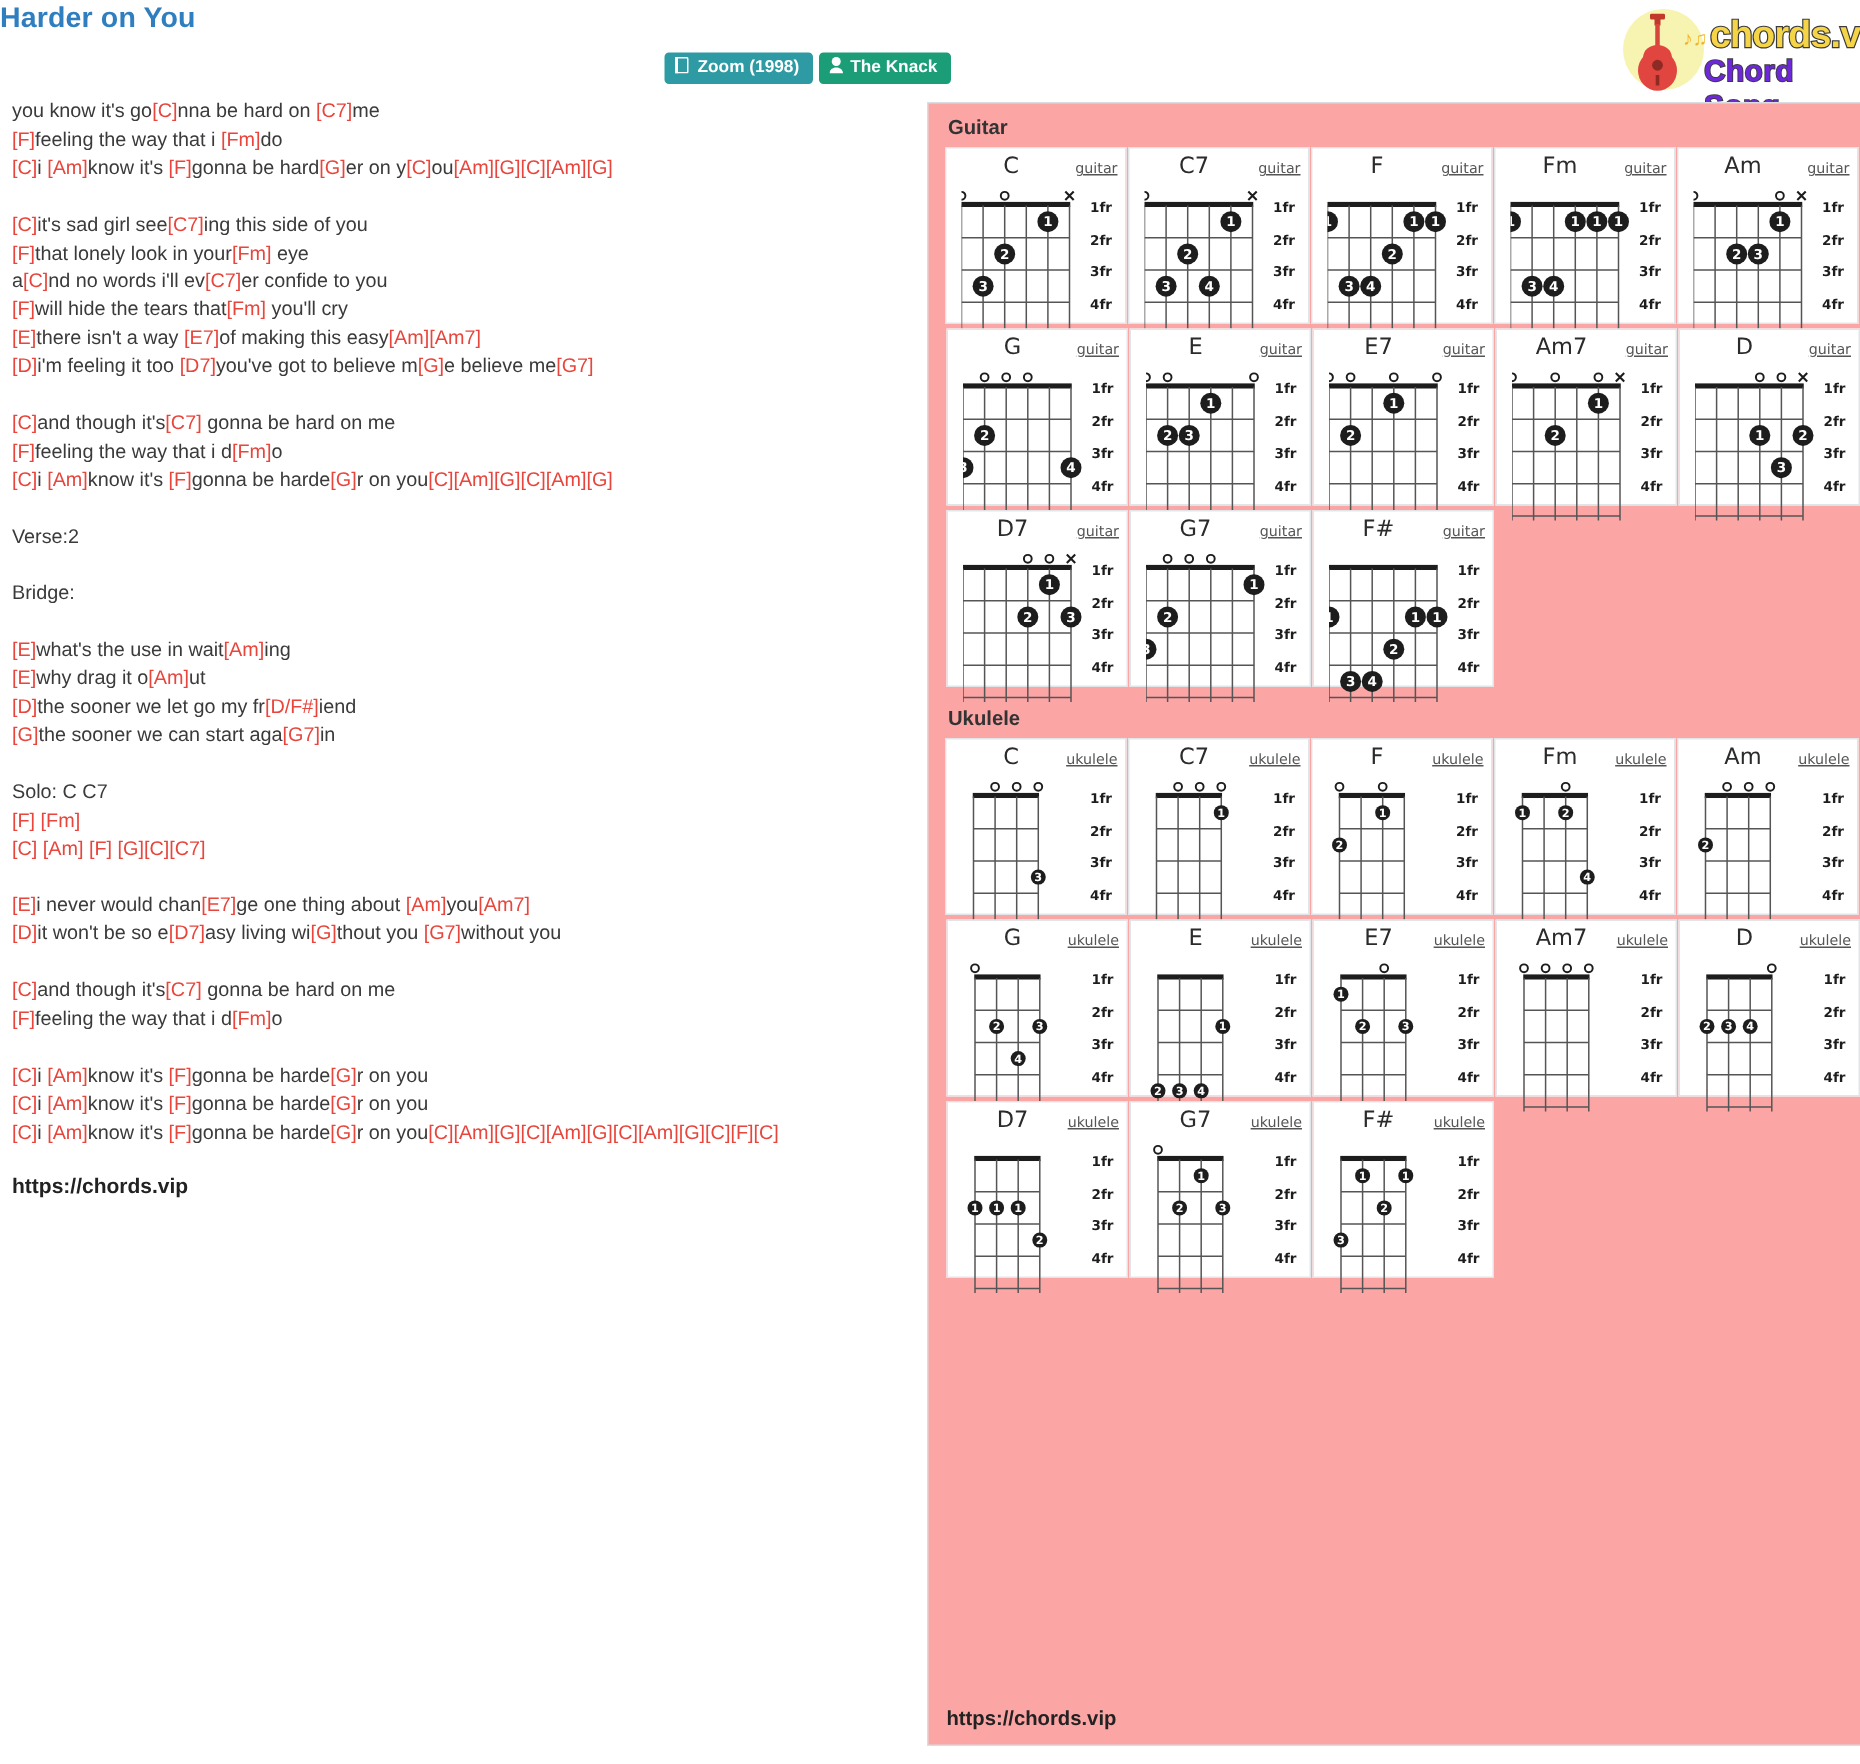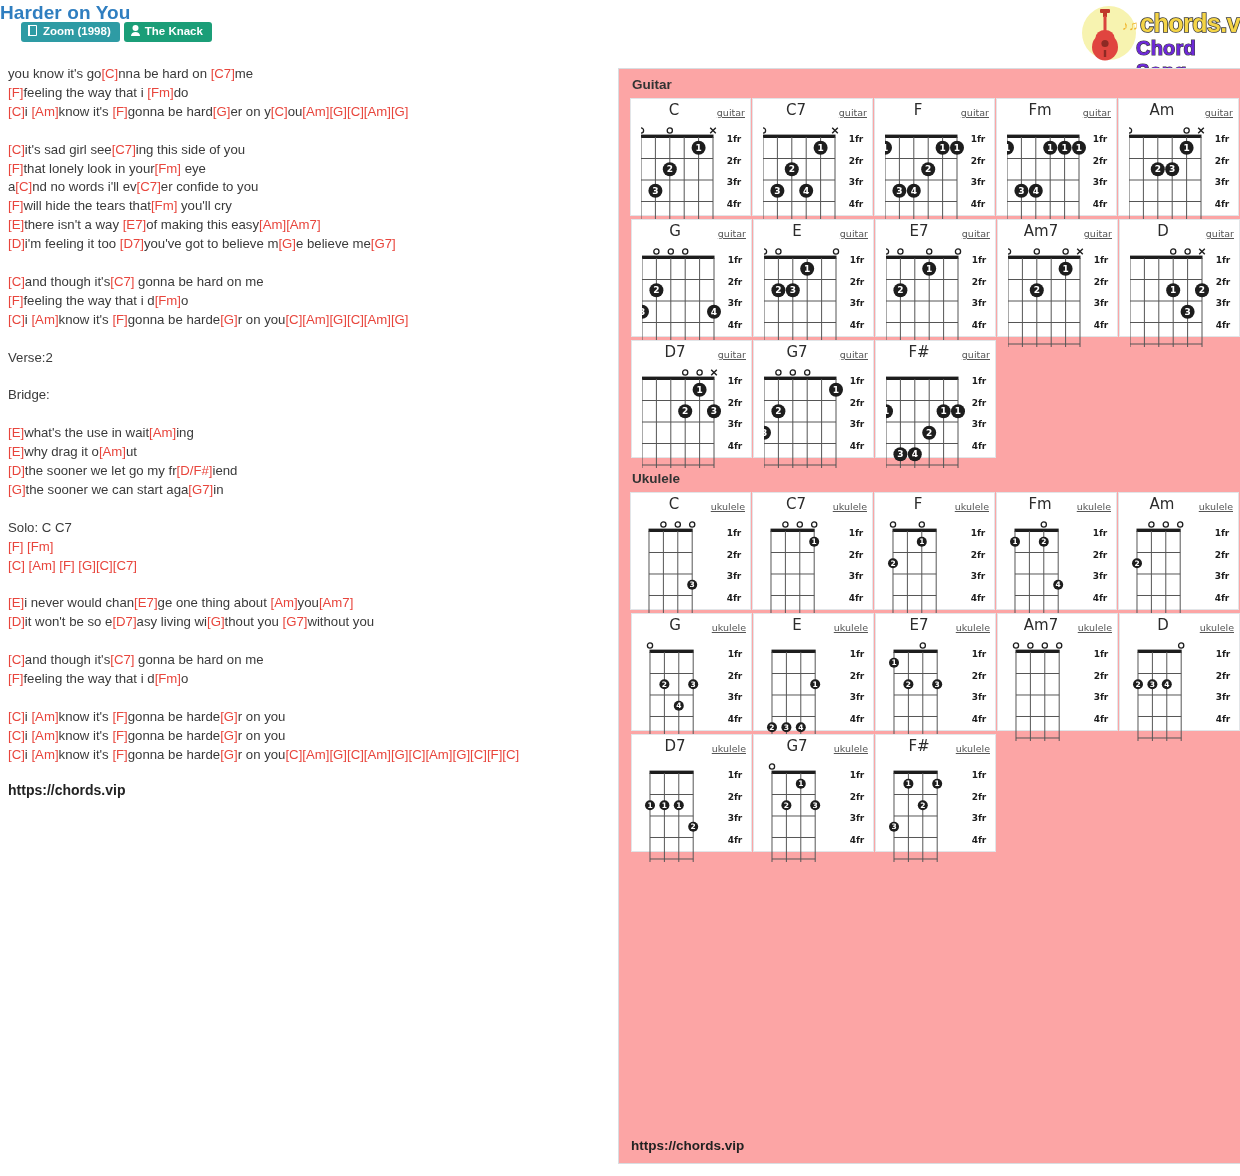--- a/index.html
+++ b/index.html
@@ -13,22 +13,22 @@
   .page { position: relative; width: 1240px; height: 1176px; }
 
   
   .title {
     position: absolute; top: 2px; left: 0; width: 1058px;
     text-align: left;
     font-size: 19px; font-weight: bold; color: #2f7ec0;
     letter-spacing: .1px;
   }
   .badges {
-    position: absolute; top: 22px; left: 0; width: 1058px;
-    font-size: 0; padding-left: 19px;
+    position: absolute; top: 35px; left: 0; width: 1058px;
+    text-align: center; font-size: 0; padding-left: 19px;
   }
   .badge {
     display: inline-block; vertical-align: middle;
     font-size: 11.5px; font-weight: bold; color: #ffffff;
     padding: 3px 9px 4px 7px; border-radius: 3px; margin: 0 2px;
     line-height: 13px;
   }
   .badge.album { background: #2e9ba4; }
   .badge.artist { background: #1b9e78; }
   .badge .bi { display: inline-block; margin-right: 5px; vertical-align: -1px; }

